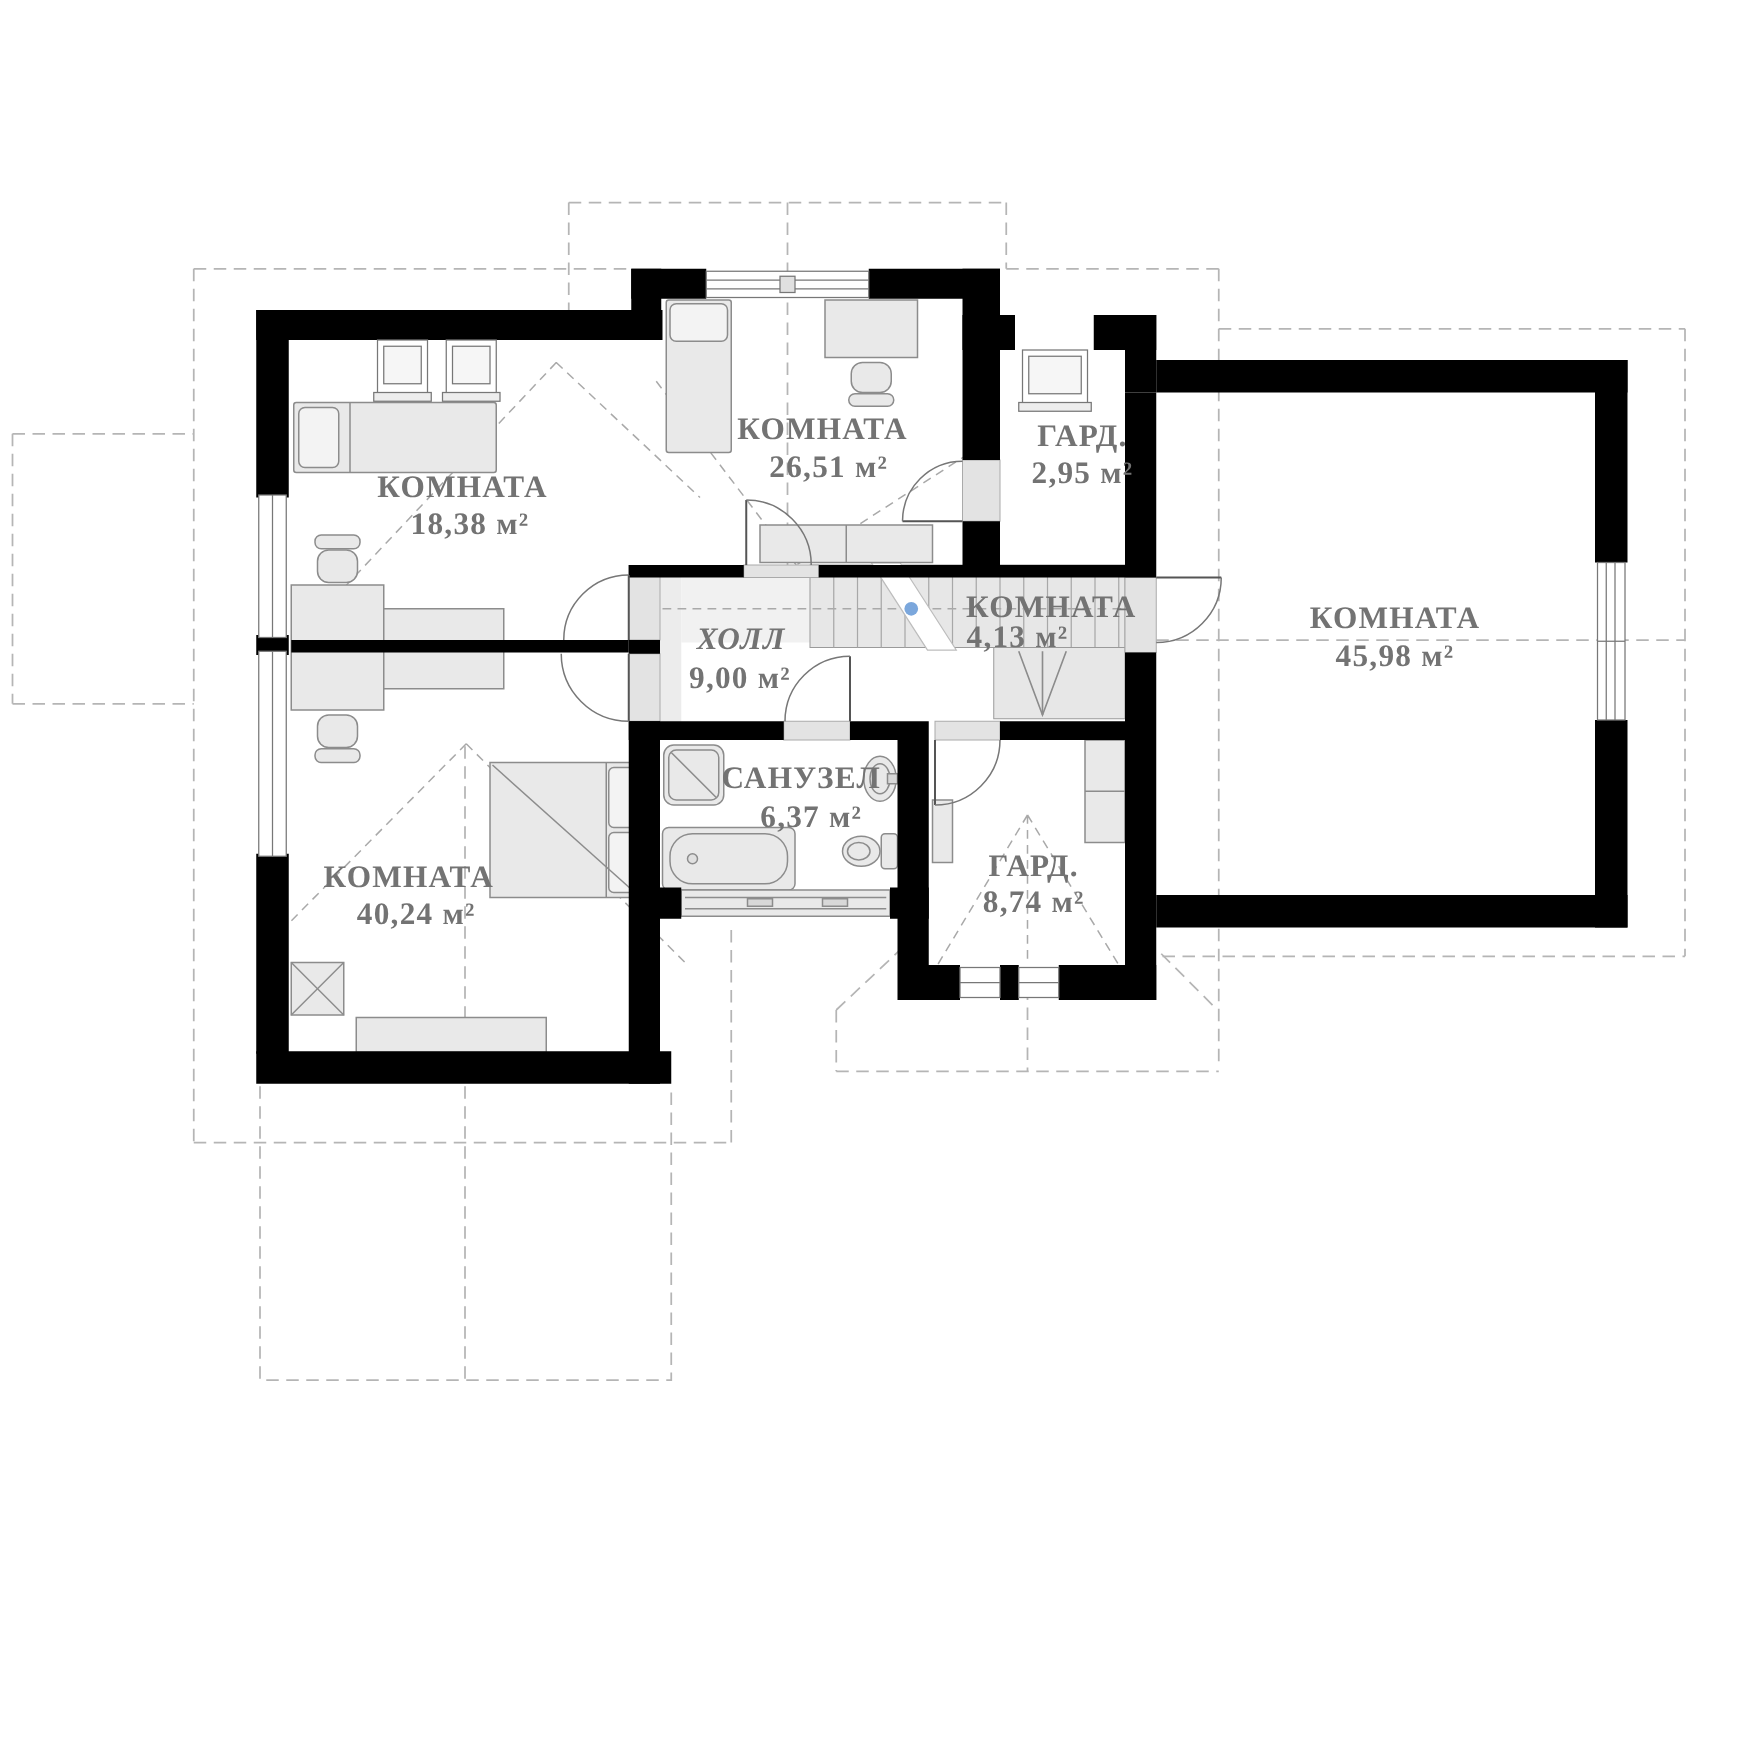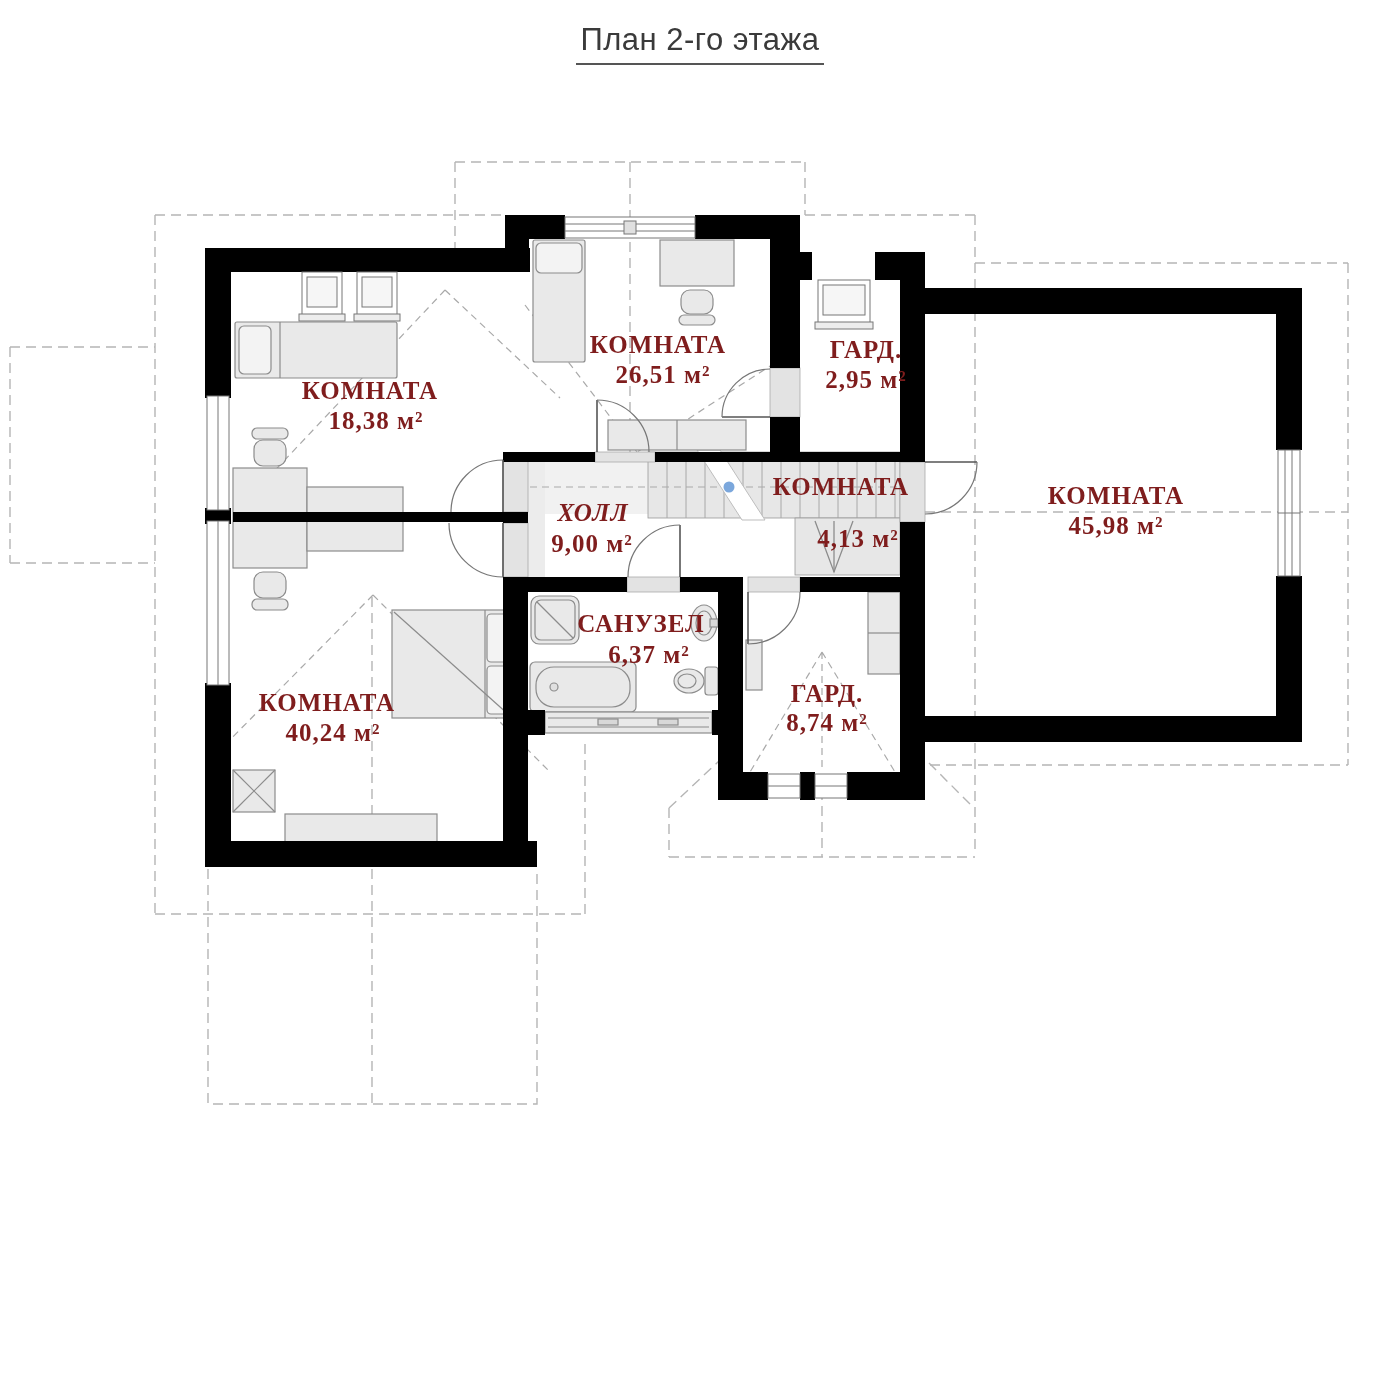--- a/index.html
+++ b/index.html
@@ -4,21 +4,21 @@
 <style>
   html,body{margin:0;padding:0;background:#ffffff;}
   #canvas{position:relative;width:1400px;height:1400px;background:#fff;overflow:hidden;
           font-family:"Liberation Sans",sans-serif;}
   #plan-svg{position:absolute;left:0;top:0;}
   .page-title{position:absolute;top:22px;left:0;width:100%;text-align:center;}
   .page-title span{display:inline-block;font-family:"Liberation Sans",sans-serif;
       font-size:31px;font-weight:300;color:#3a3a3a;letter-spacing:.5px;
       border-bottom:2px solid #555;padding:0 4px 5px 4px;}
   .room-label{position:absolute;transform:translate(-50%,-50%);white-space:nowrap;
-      font-family:"Liberation Serif",serif;font-weight:bold;color:#7f1d1d;
+      font-family:"Liberation Serif",serif;font-weight:bold;color:#737373;
       font-size:25px;letter-spacing:1px;text-align:center;line-height:1;}
 </style>
 </head>
 <body>
 
 <div id="canvas">
 
 <svg id="plan-svg" width="1400" height="1400" viewBox="0 0 1400 1400">
 
   <g fill="#ffffff">
@@ -297,37 +297,34 @@
       <line x1="770" y1="417" x2="722" y2="417" stroke="#555" stroke-width="1.6"></line>
       <path d="M722,417 A48,48 0 0 1 770,369"></path>
     </g>
     <g>
       <line x1="925" y1="462" x2="977" y2="462" stroke="#555" stroke-width="1.6"></line>
       <path d="M977,462 A52,52 0 0 1 925,514"></path>
     </g>
   </g>
 </svg>
 
-  <div class="page-title">
-    <span>План 2-го этажа</span>
-  </div>
 
   <div id="labels">
       <div class="room-label" style="left: 370px; top: 390px;">КОМНАТА</div>
       <div class="room-label" style="left: 376px; top: 420px;">18,38 м²</div>
       <div class="room-label" style="left: 658px; top: 344px;">КОМНАТА</div>
       <div class="room-label" style="left: 663px; top: 374px;">26,51 м²</div>
       <div class="room-label" style="left: 866px; top: 349px;">ГАРД.</div>
       <div class="room-label" style="left: 866px; top: 379px;">2,95 м²</div>
       <div class="room-label" style="left: 1116px; top: 495px;">КОМНАТА</div>
       <div class="room-label" style="left: 1116px; top: 525px;">45,98 м²</div>
       <div class="room-label" style="left: 593px; top: 512px; font-style: italic;">ХОЛЛ</div>
       <div class="room-label" style="left: 592px; top: 543px;">9,00 м²</div>
       <div class="room-label" style="left: 841px; top: 486px;">КОМНАТА</div>
-      <div class="room-label" style="left: 858px; top: 510px; margin-top: 28px;">4,13 м²</div>
+      <div class="room-label" style="left: 814px; top: 510px;">4,13 м²</div>
       <div class="room-label" style="left: 641px; top: 623px;">САНУЗЕЛ</div>
       <div class="room-label" style="left: 649px; top: 654px;">6,37 м²</div>
       <div class="room-label" style="left: 327px; top: 702px;">КОМНАТА</div>
       <div class="room-label" style="left: 333px; top: 732px;">40,24 м²</div>
       <div class="room-label" style="left: 827px; top: 693px;">ГАРД.</div>
       <div class="room-label" style="left: 827px; top: 722px;">8,74 м²</div>
     </div>
 </div>
 
 </body></html>

